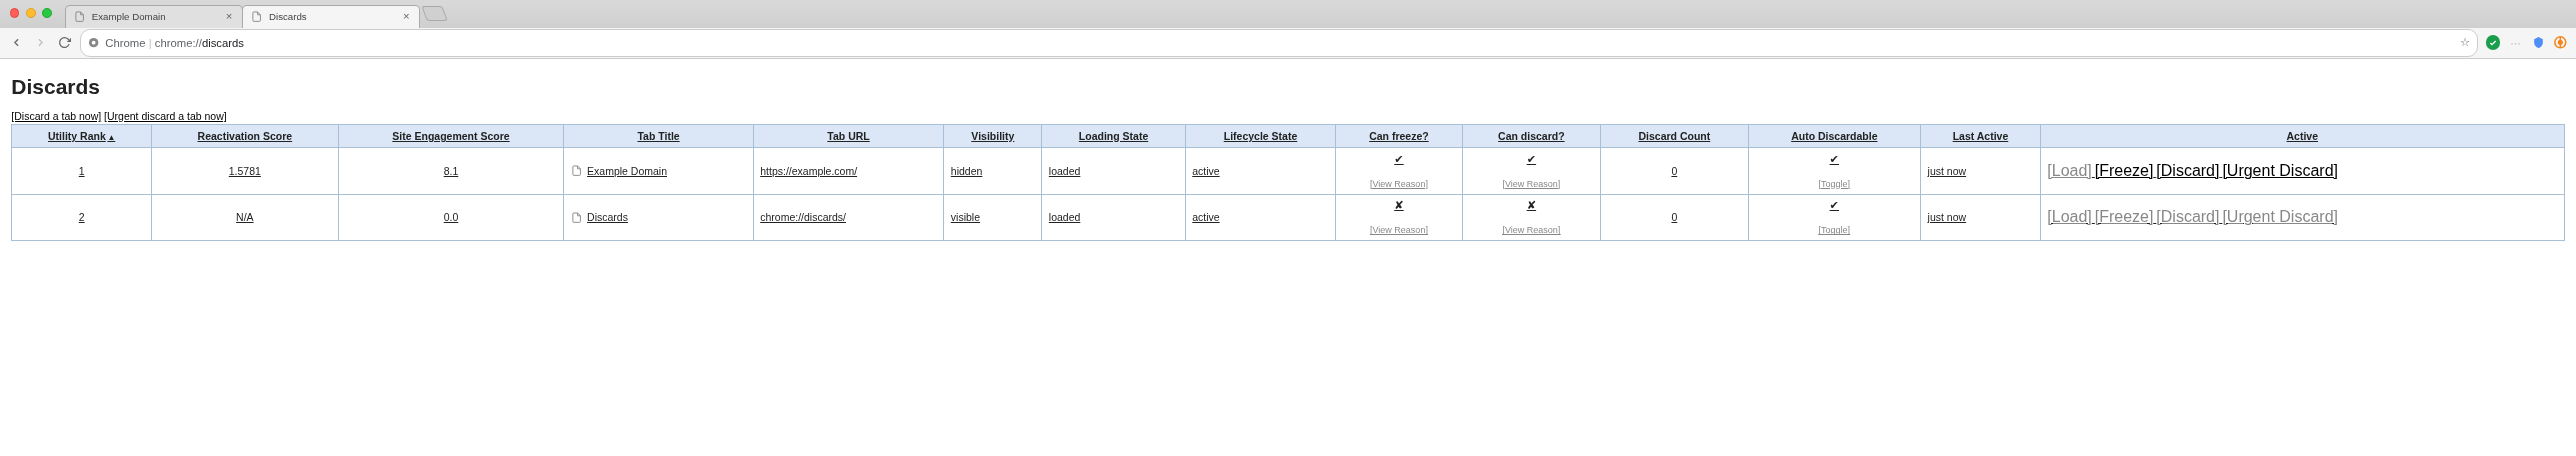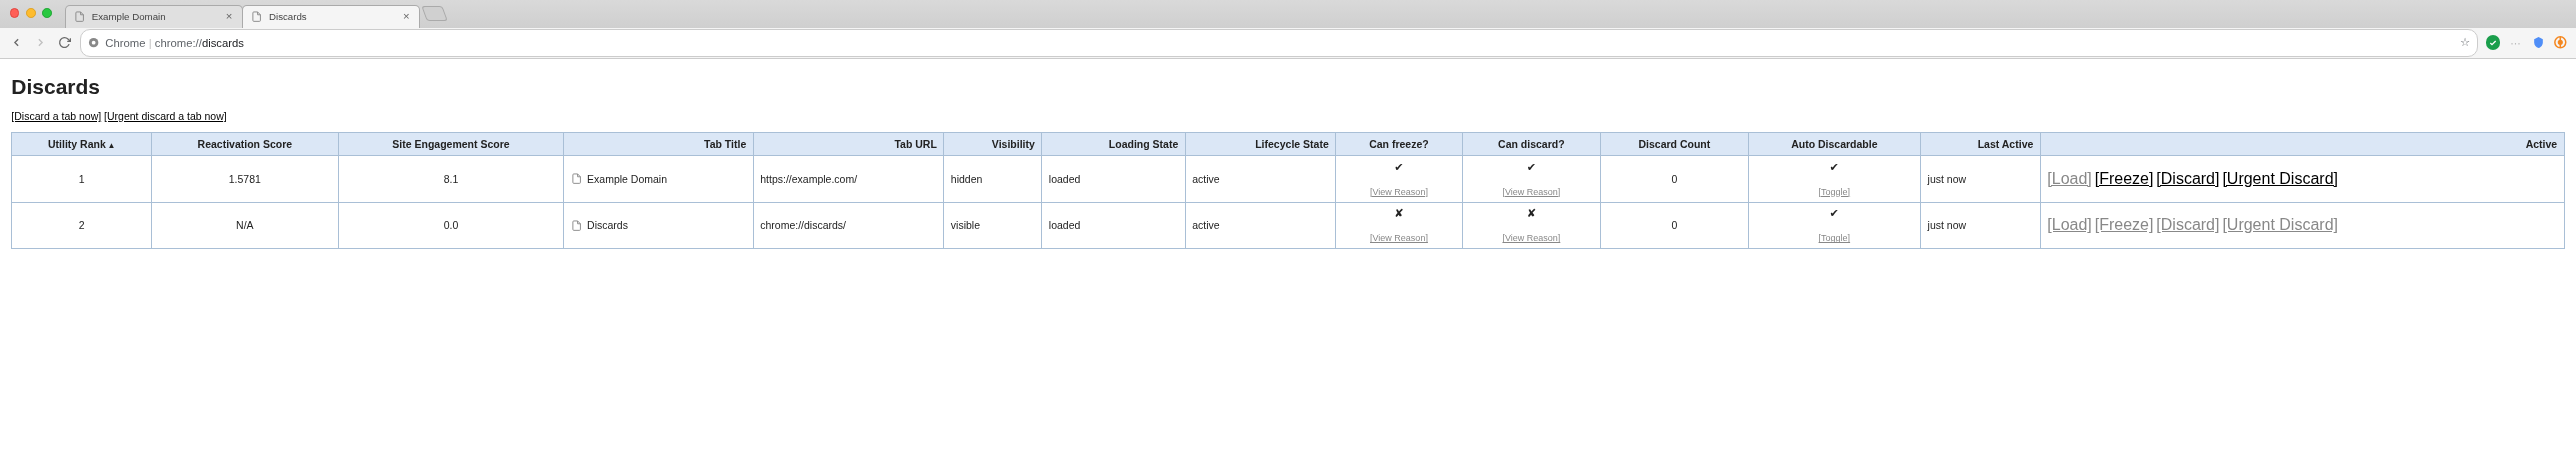--- a/index.html
+++ b/index.html
@@ -31,26 +31,26 @@
   .omnibox .scheme-sep { color: #c0c0c0; margin: 0 3.2px; }
   .omnibox .path { color: #202124; }
   .omnibox .star { margin-left: auto; color: #5f6368; }
   
   .ext-icons { display:flex; align-items:center; gap:8px; }
   .ext { width:14.6px; height:14.6px; border-radius:50%; display:flex; align-items:center; justify-content:center; }
   
   
   .page { padding: 9.7px 11.3px; }
   h1 { font-size: 21px; font-weight: 700; margin: 6.5px 0 11.3px; }
-  .action-links { font-size: 10.5px; margin-bottom: 10px; }
+  .action-links { font-size: 10.5px; margin-bottom: 2px; }
   .action-links a { color: #000; }
   
   table { border-collapse: collapse; width: 100%; table-layout: auto; }
-  th, td { border: 0.8px solid #a9bfd6; padding: 4.9px 6.5px; font-size: 10.5px; vertical-align: middle; }
-  th { background: #dbe7f6; font-weight: 700; text-align: right; }
+  th, td { border: 0.8px solid #a9bfd6; padding: 4.9px 6.5px; font-size: 10.5px; vertical-align: middle; text-decoration: underline; }
+  th { background: #dbe7f6; font-weight: 700; text-align: center; }
   th.sorted::after { content: '▲'; font-size: 8px; margin-left:1.6px; }
   tbody tr { height: 31px; }
   
   .center { text-align: center; }
   .sub { font-size: 9px; color: #888; display:block; margin-top:13px; }
   .check { font-size: 11.3px; }
   
   .row-title { display:flex; align-items:center; gap:4.9px; }
   .row-title .favicon { width:11.3px; height:11.3px; display:flex; align-items:center; }
   

